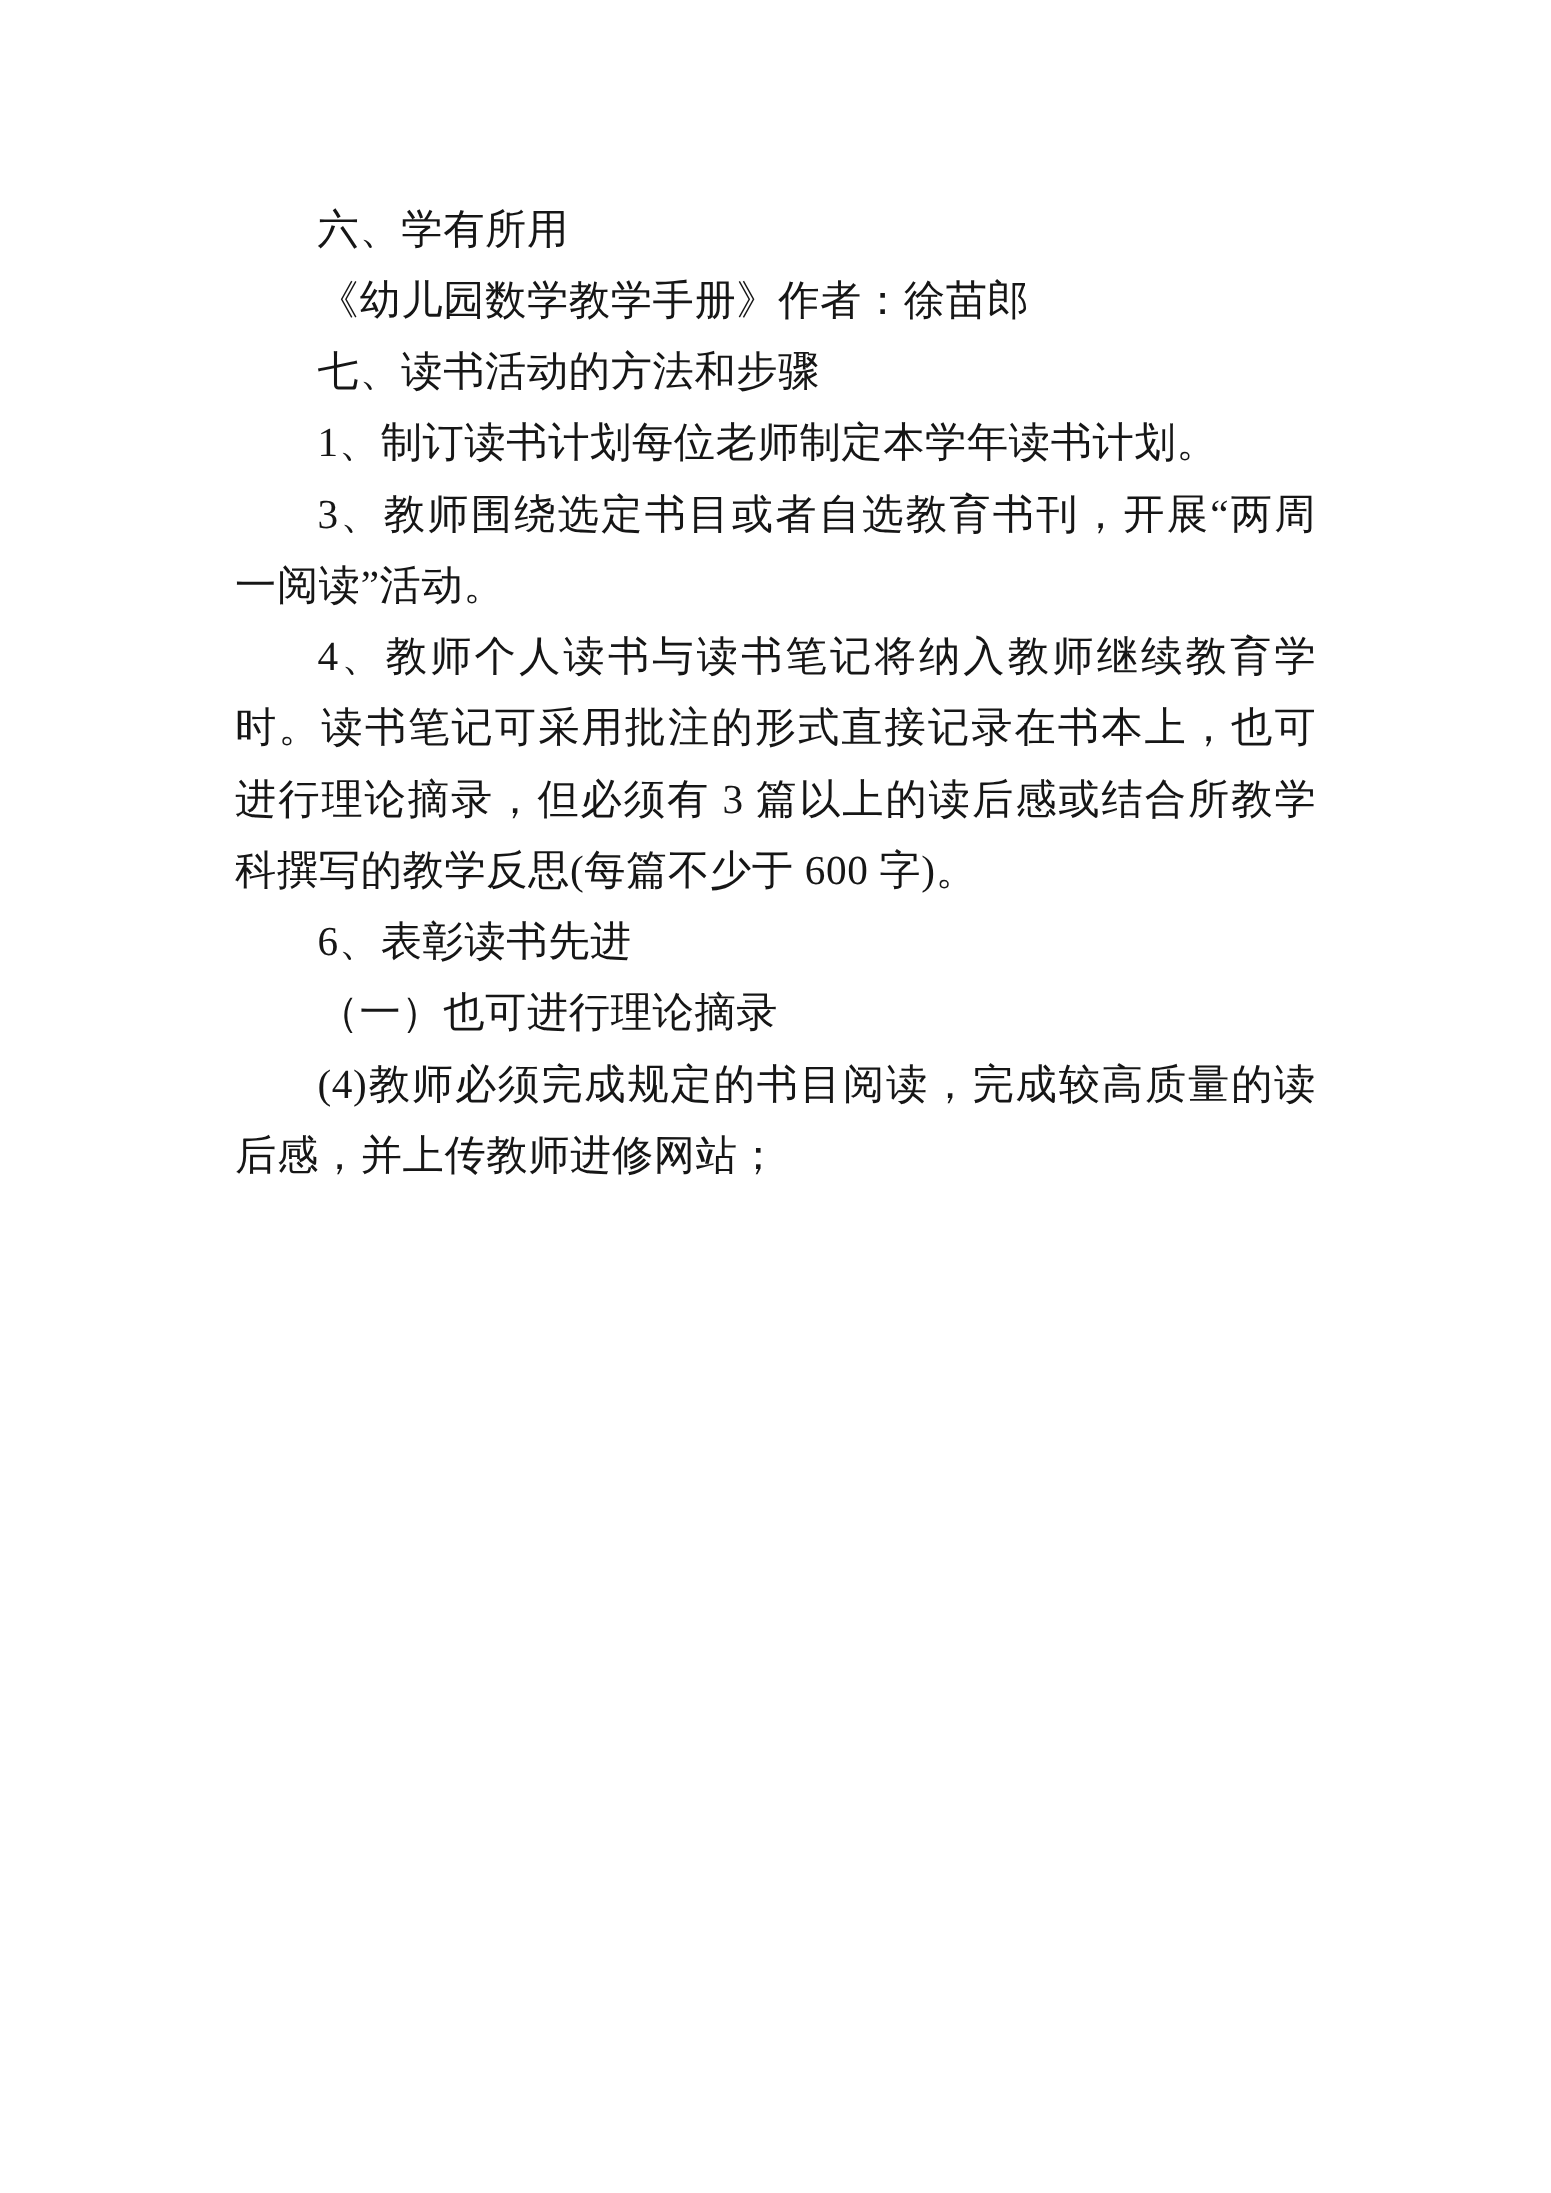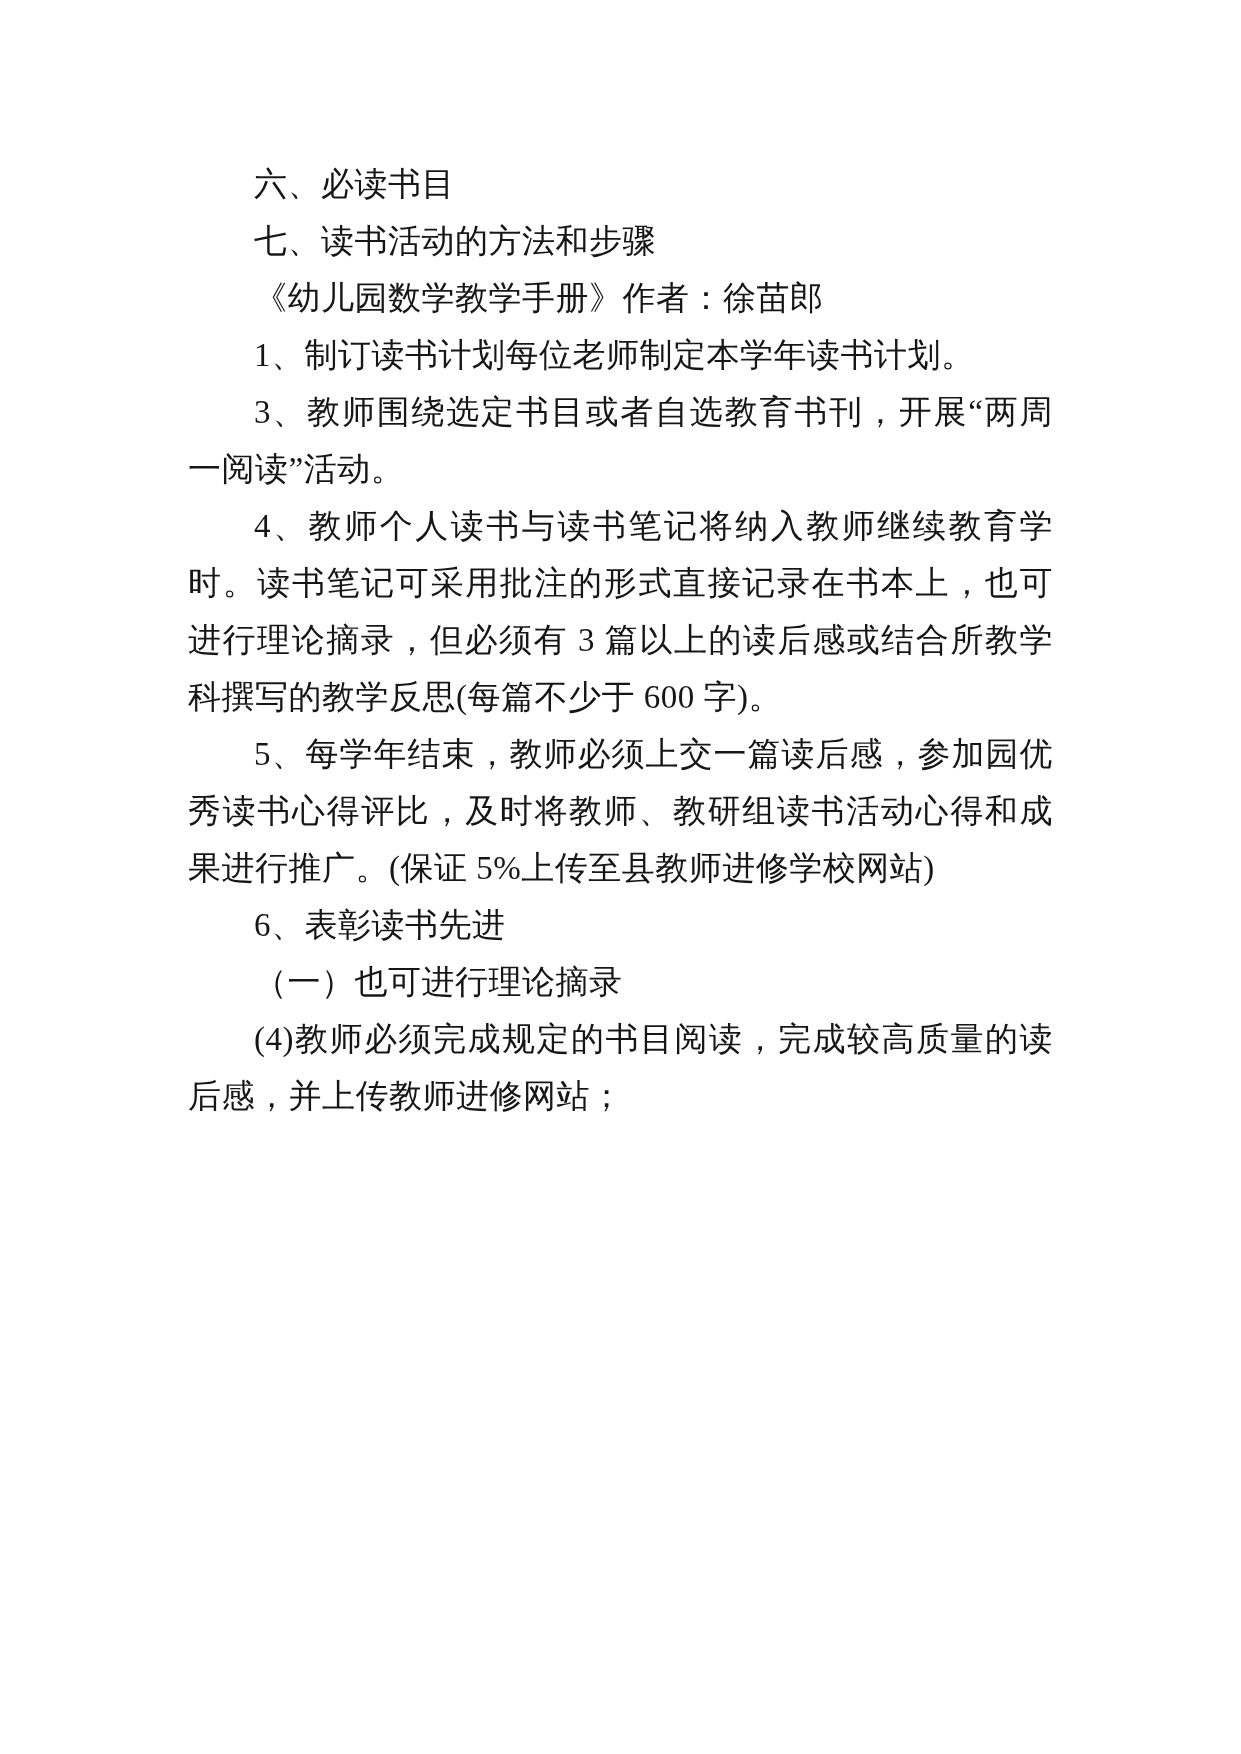--- a/index.html
+++ b/index.html
@@ -31,24 +31,23 @@
     text-align: justify;
     text-justify: inter-ideograph;
     letter-spacing: 0.5px;
   }
 </style>
 </head>
 <body>
 
 <div class="page">
   <div class="doc-body">
-    <p class="para">六、必读书目</p>
+    <p class="para">六、学有所用</p>
+    <p class="para">《幼儿园数学教学手册》作者：徐苗郎</p>
     <p class="para">七、读书活动的方法和步骤</p>
-    <p class="para">《幼儿园数学教学手册》作者：徐苗郎</p>
     <p class="para">1、制订读书计划每位老师制定本学年读书计划。</p>
     <p class="para">3、教师围绕选定书目或者自选教育书刊，开展“两周一阅读”活动。</p>
     <p class="para">4、教师个人读书与读书笔记将纳入教师继续教育学时。读书笔记可采用批注的形式直接记录在书本上，也可进行理论摘录，但必须有 3 篇以上的读后感或结合所教学科撰写的教学反思(每篇不少于 600 字)。</p>
-    <p class="para">5、每学年结束，教师必须上交一篇读后感，参加园优秀读书心得评比，及时将教师、教研组读书活动心得和成果进行推广。(保证 5%上传至县教师进修学校网站)</p>
     <p class="para">6、表彰读书先进</p>
     <p class="para">（一）也可进行理论摘录</p>
     <p class="para">(4)教师必须完成规定的书目阅读，完成较高质量的读后感，并上传教师进修网站；</p>
   </div>
 </div>
 
 </body></html>

